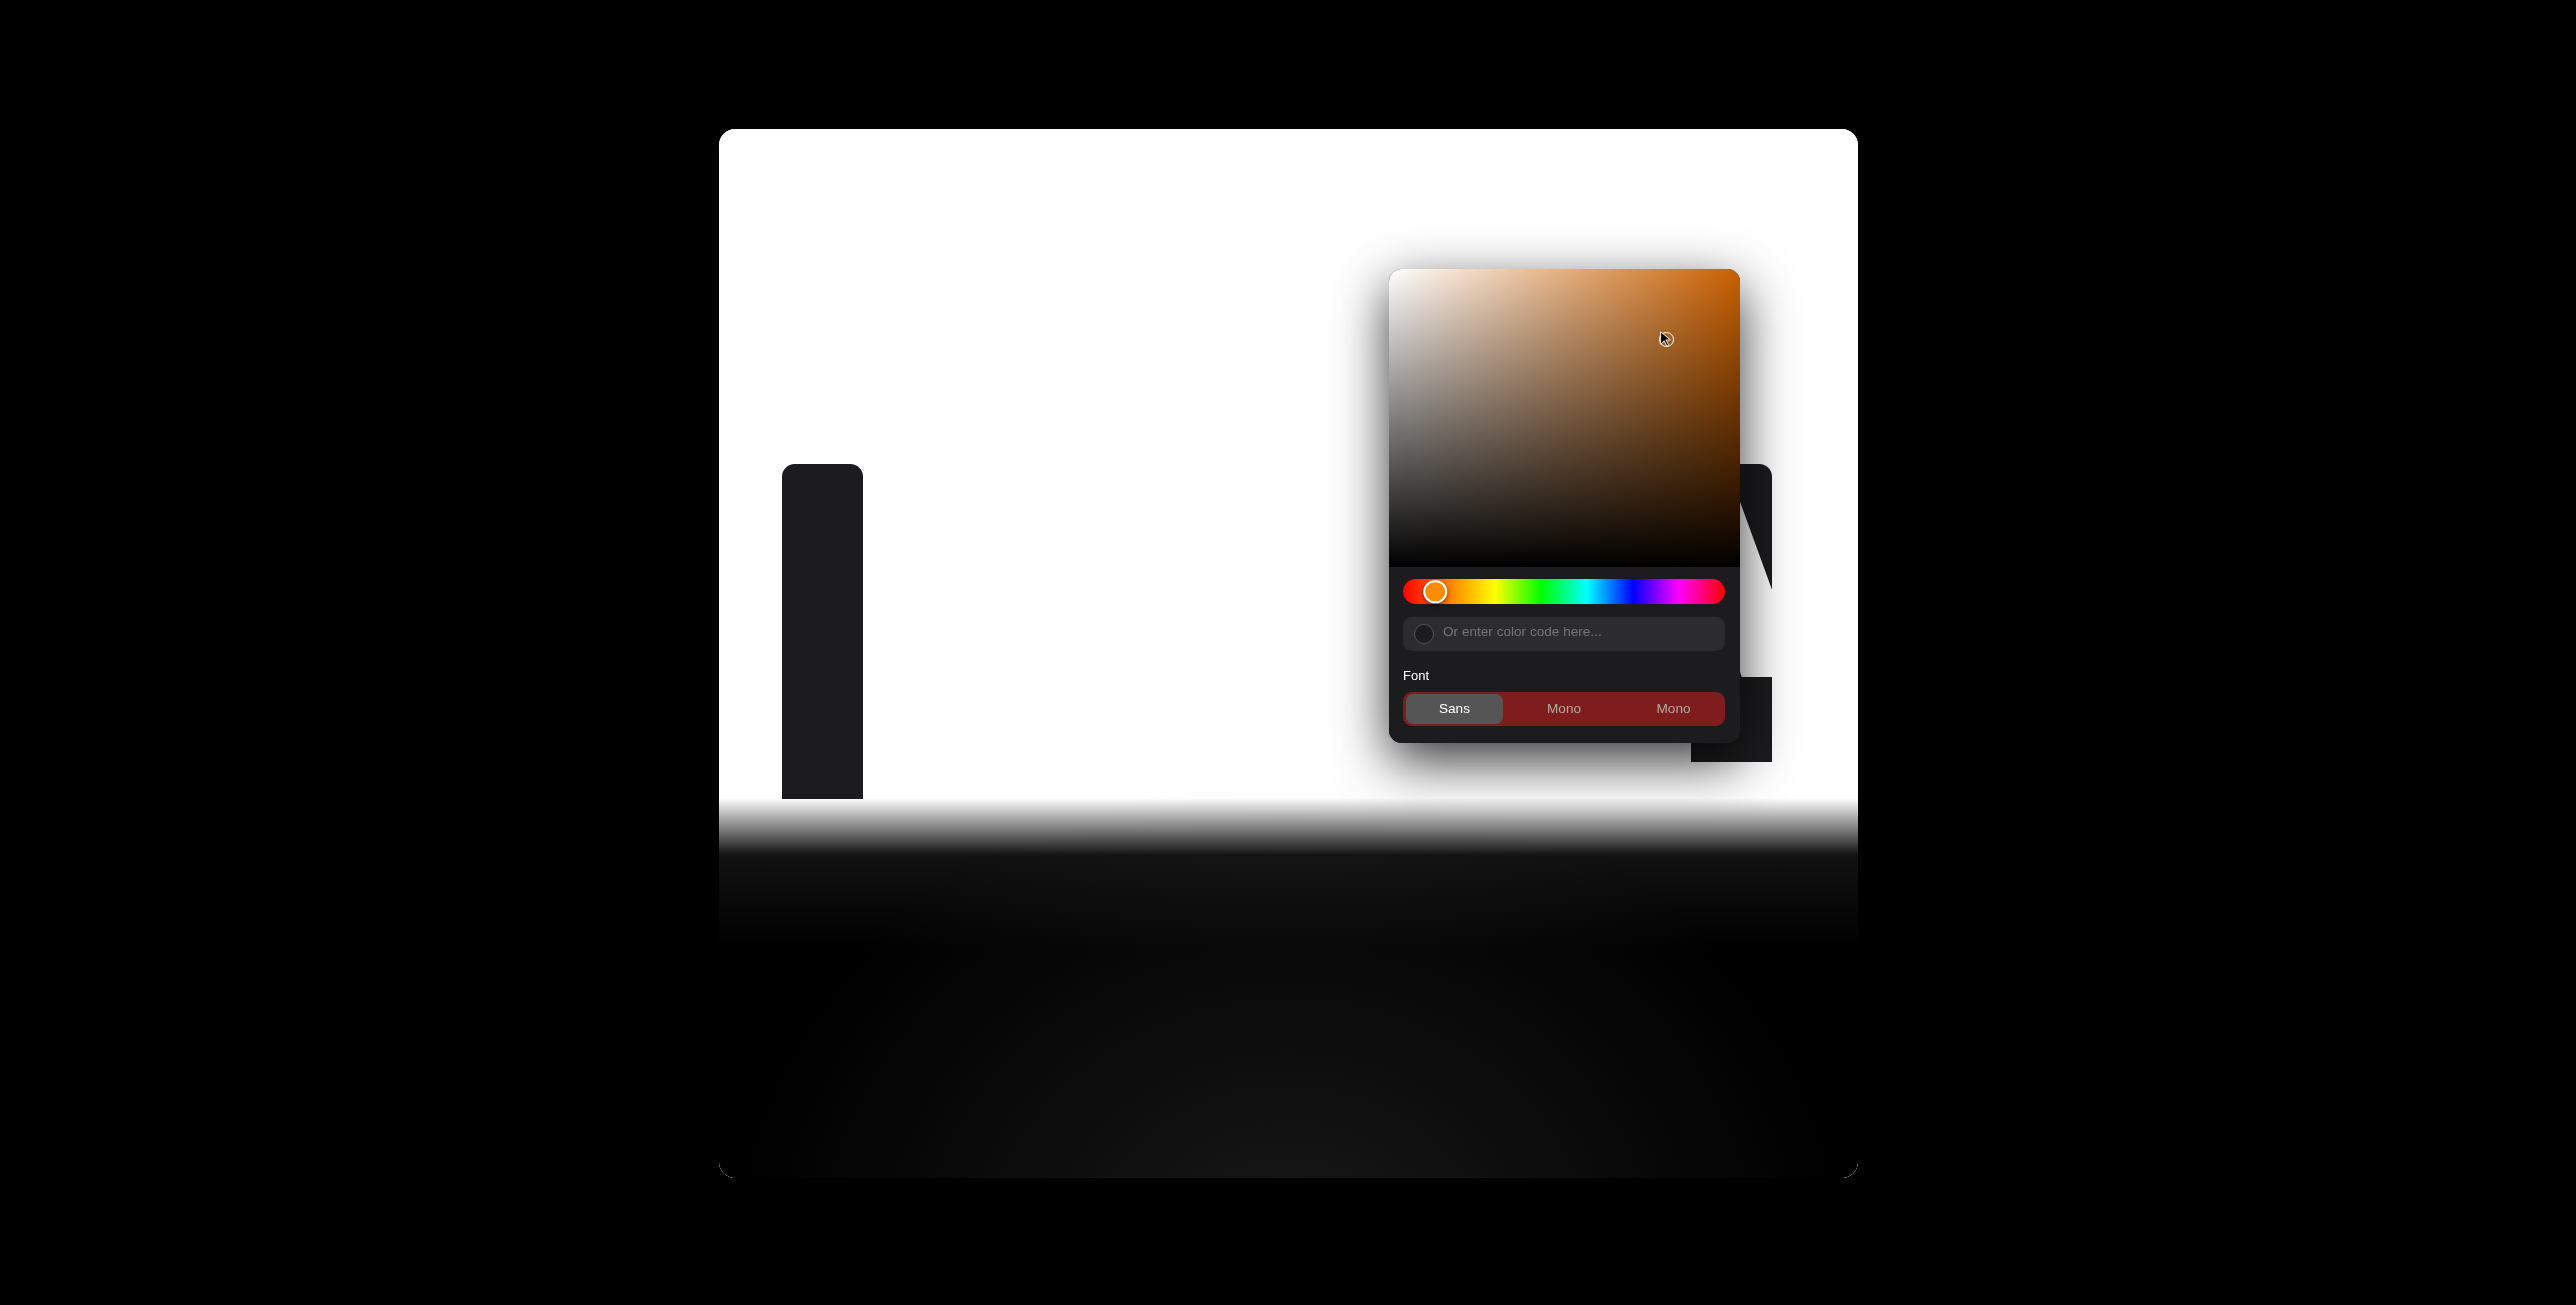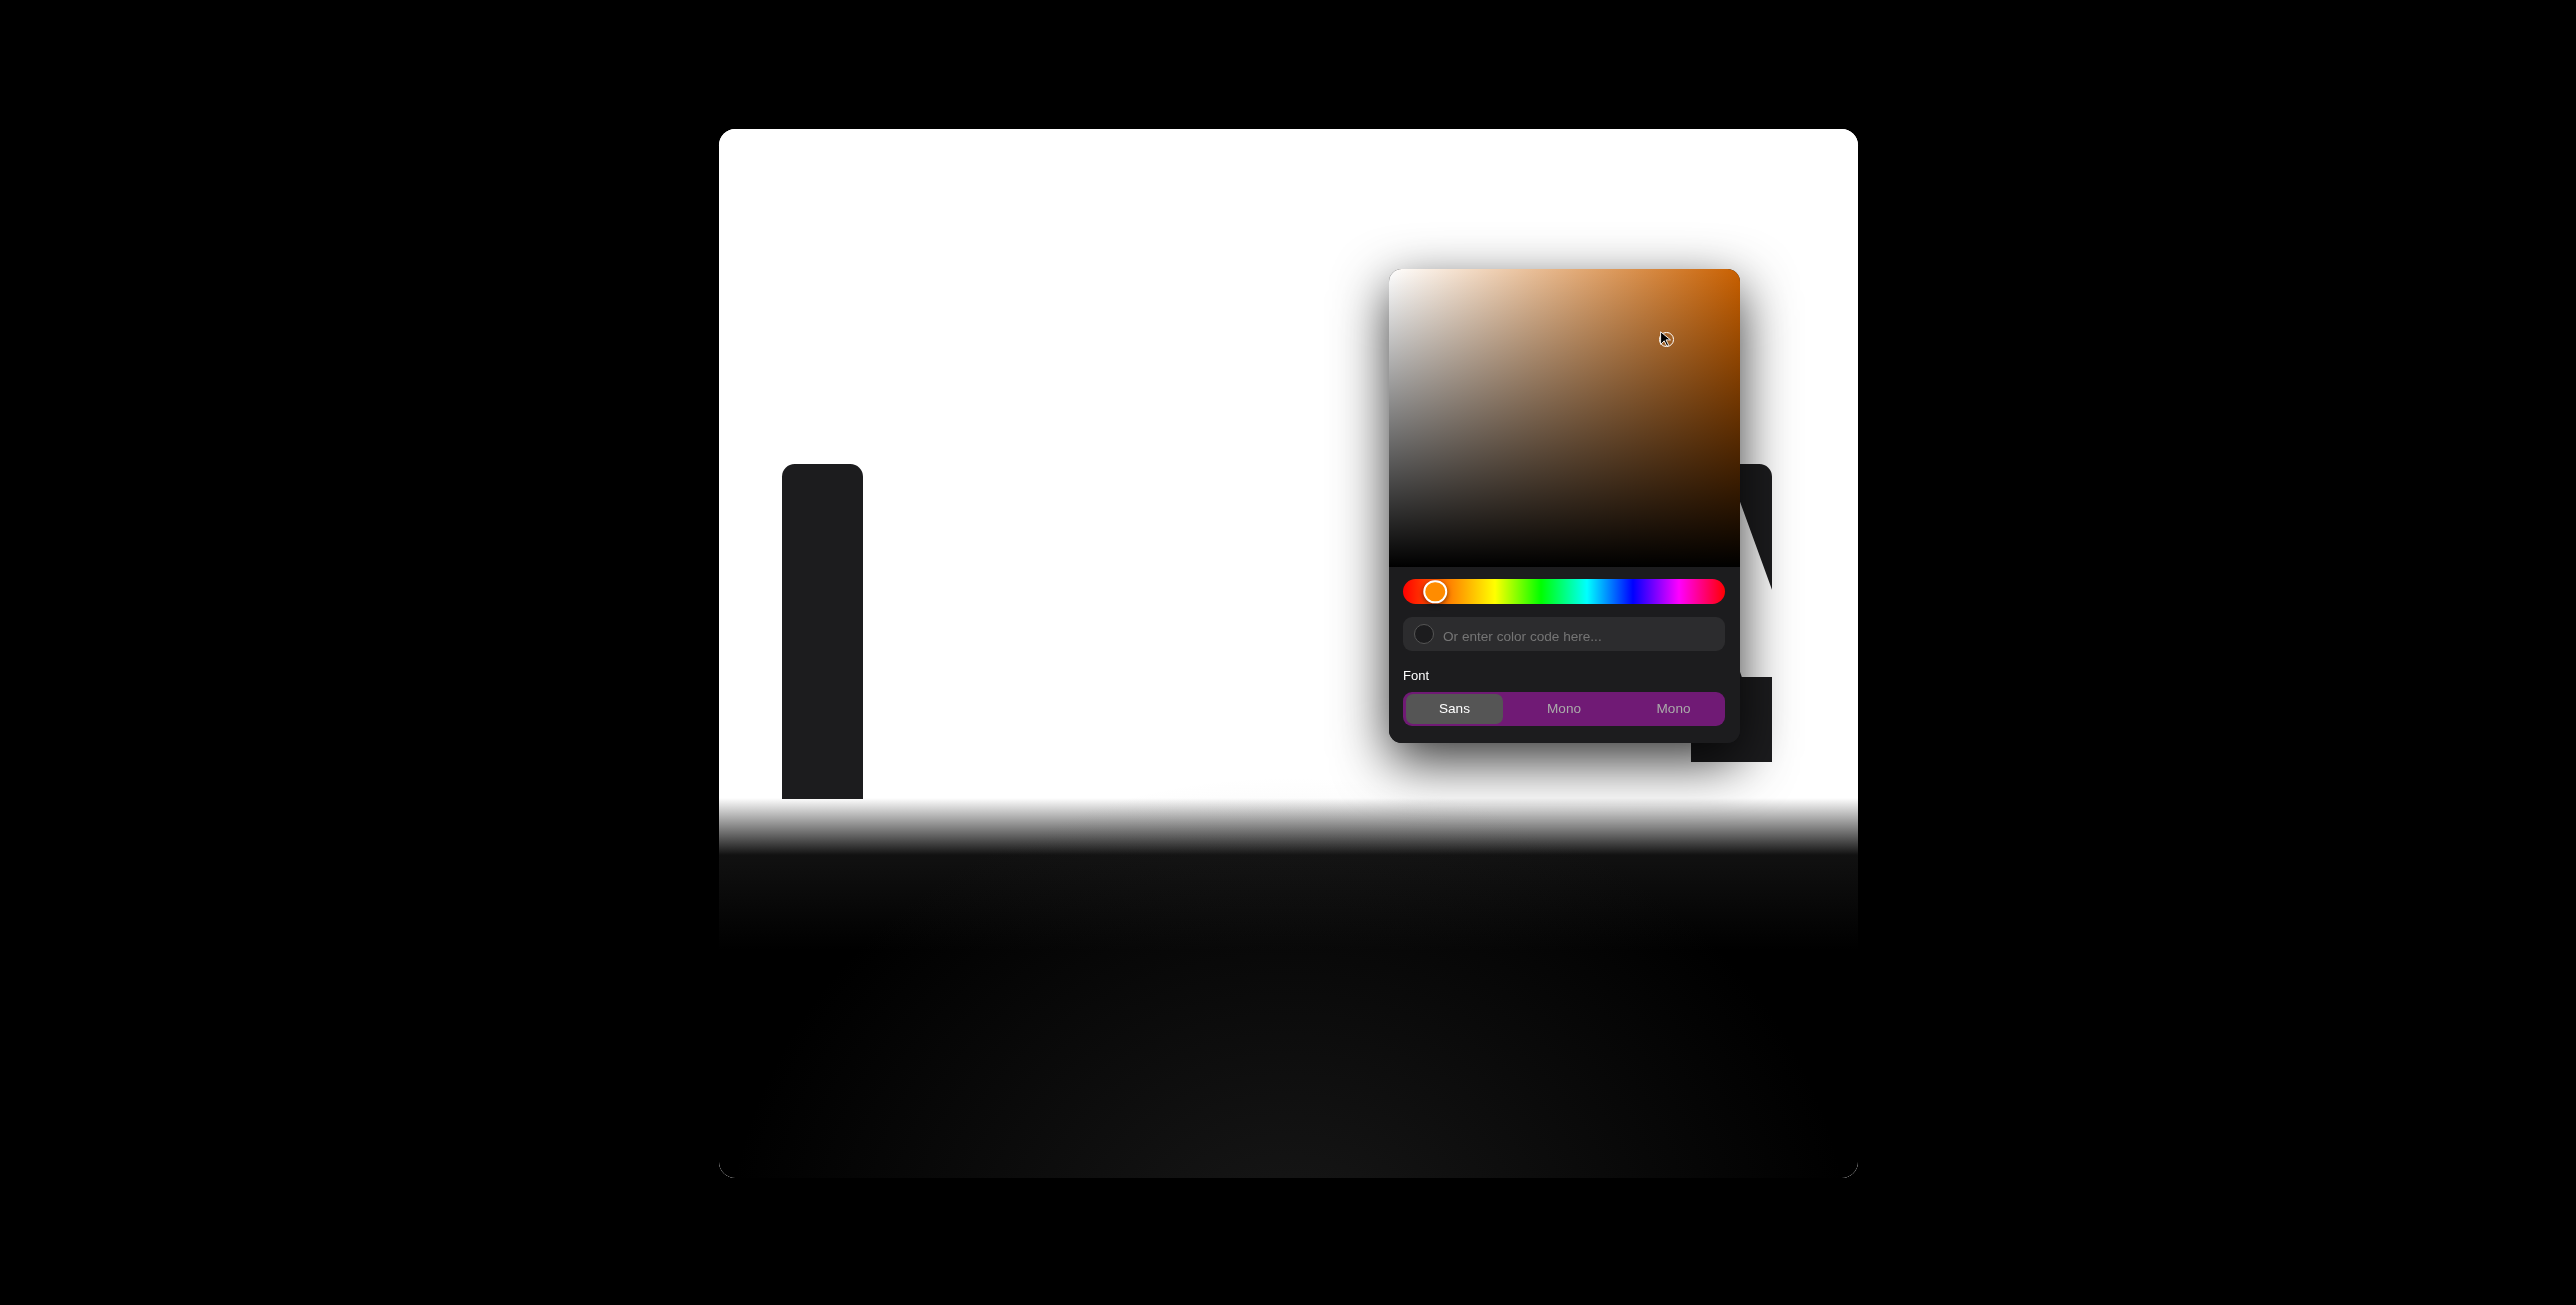--- a/index.html
+++ b/index.html
@@ -120,21 +120,21 @@
       width: 23.5px;
       height: 23.5px;
       border-radius: 50%;
       background: #ff8c00;
       border: 2.7px solid #fff;
       box-shadow: 0 1.8px 5.4px rgba(0,0,0,0.5);
     }
 
     .color-input-row {
       display: flex;
-      align-items: flex-end;
+      align-items: flex-start;
       background: #2c2c2e;
       border-radius: 9px;
       padding: 7.2px 11px;
       margin-bottom: 16.3px;
       gap: 9px;
     }
 
     .color-swatch-circle {
       width: 20px;
       height: 20px;
@@ -161,21 +161,21 @@
     .font-label {
       color: #fff;
       font-size: 13px;
       font-weight: 500;
       font-family: -apple-system, sans-serif;
       margin-bottom: 9px;
     }
 
     .font-tabs {
       display: flex;
-      background: #701a75;
+      background: #7f1d1d;
       border-radius: 9px;
       padding: 2.7px;
       gap: 12px;
     }
 
     .font-tab {
       flex: 1;
       text-align: center;
       padding: 7.2px 0;
       border-radius: 7.2px;

